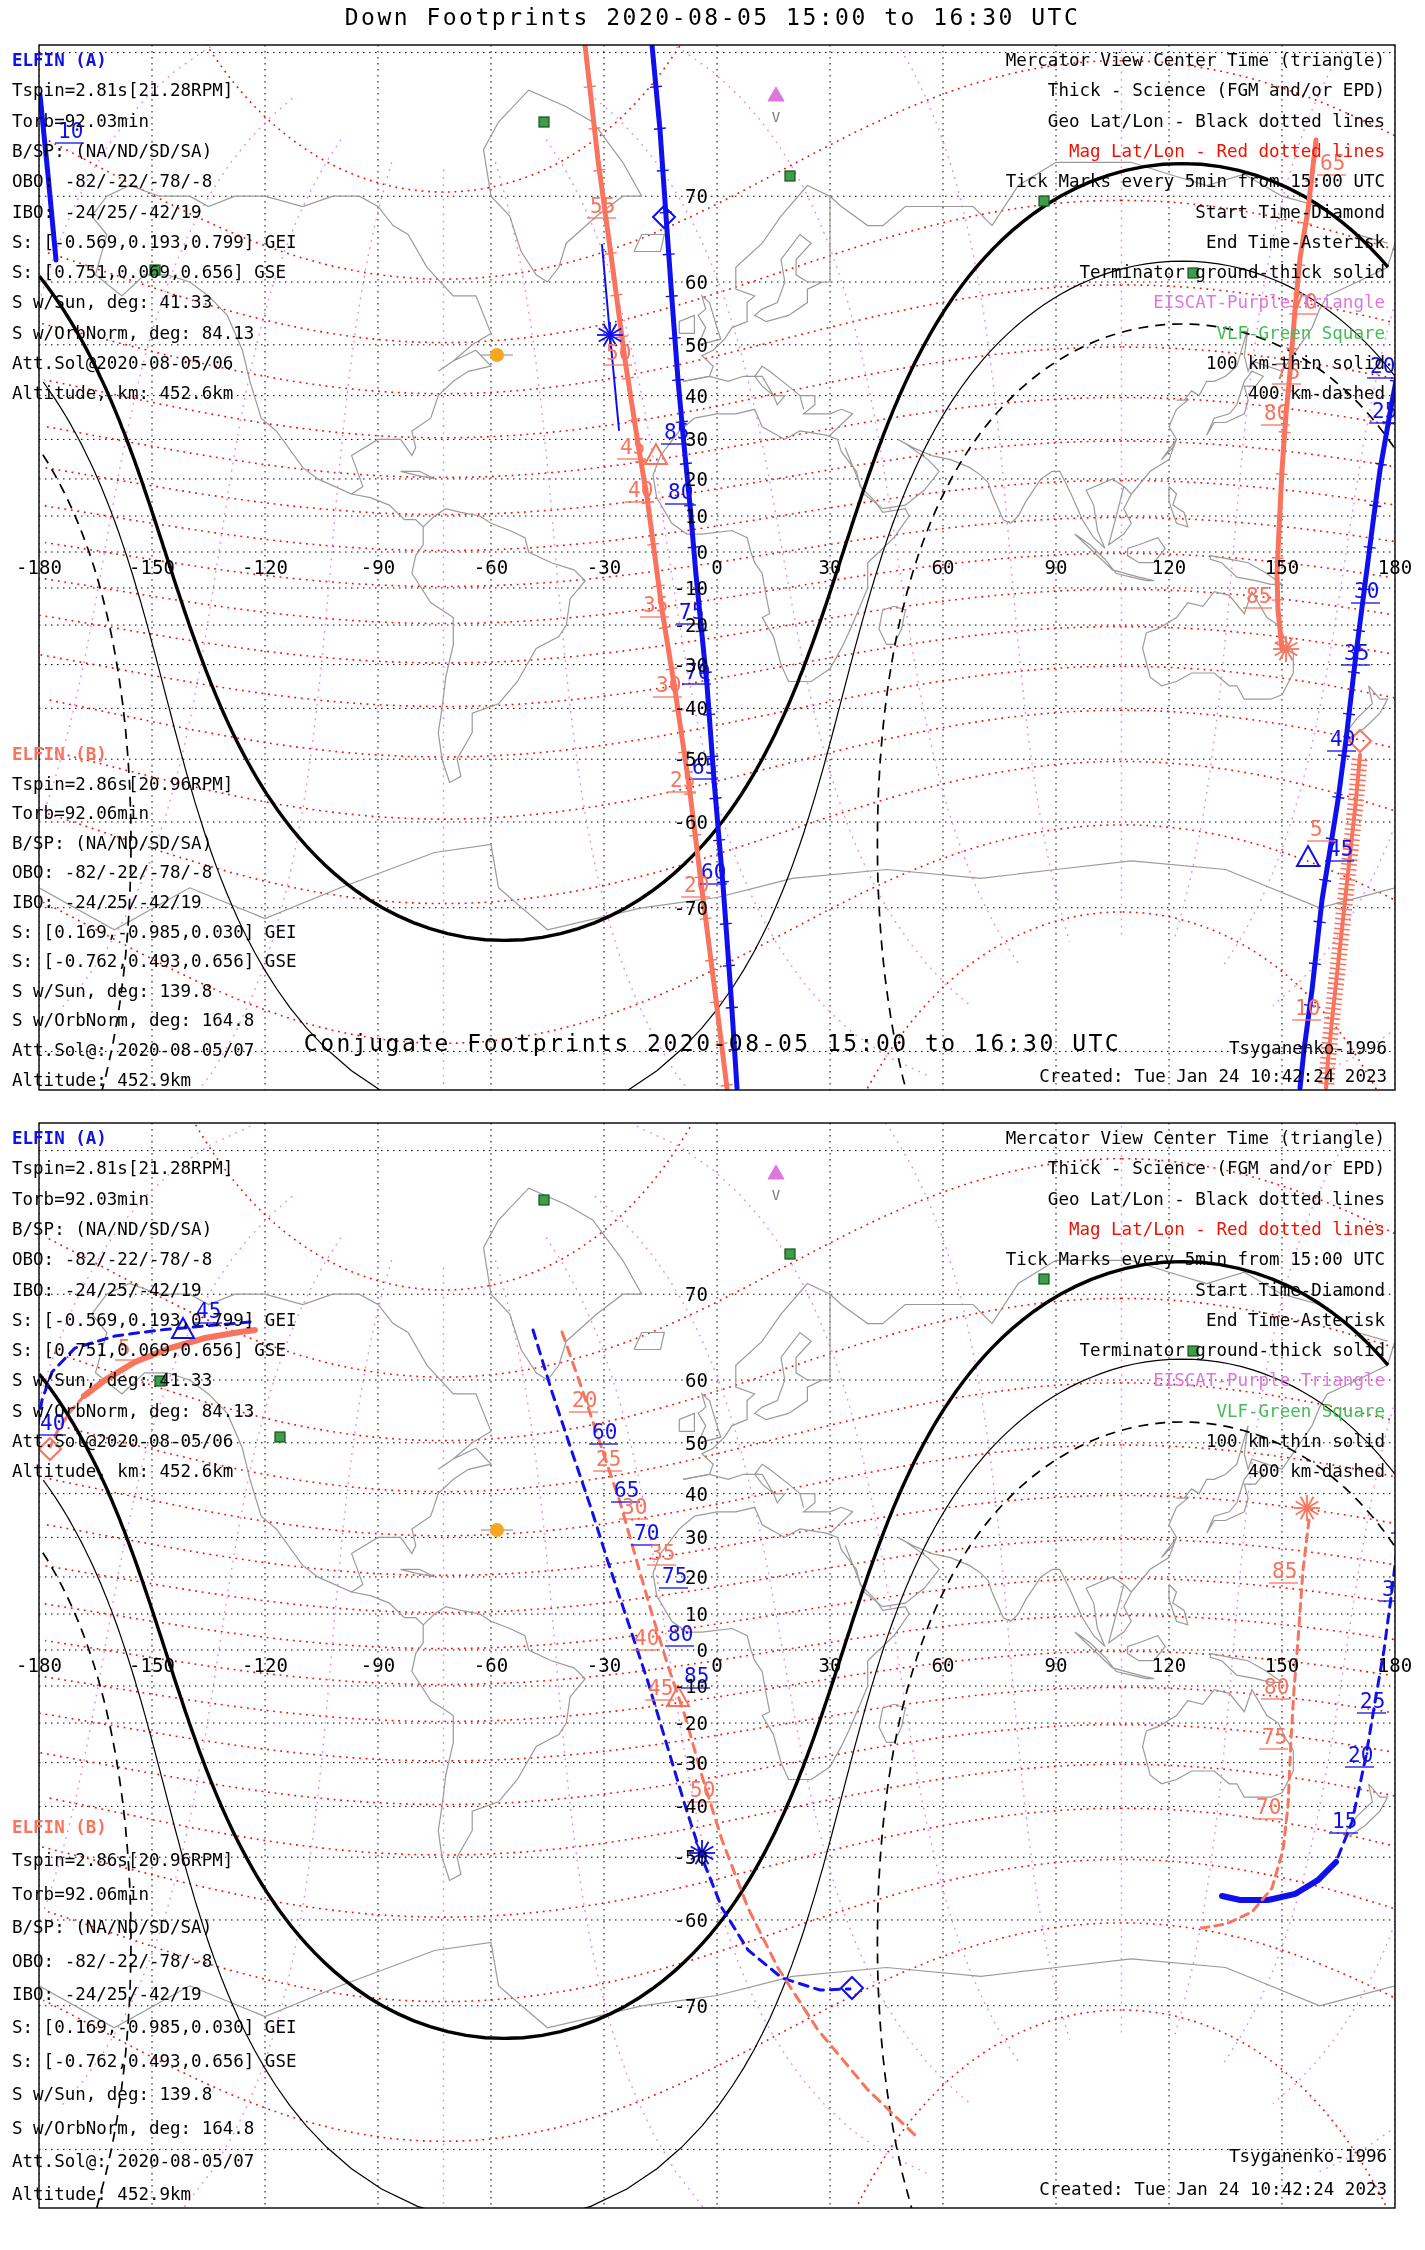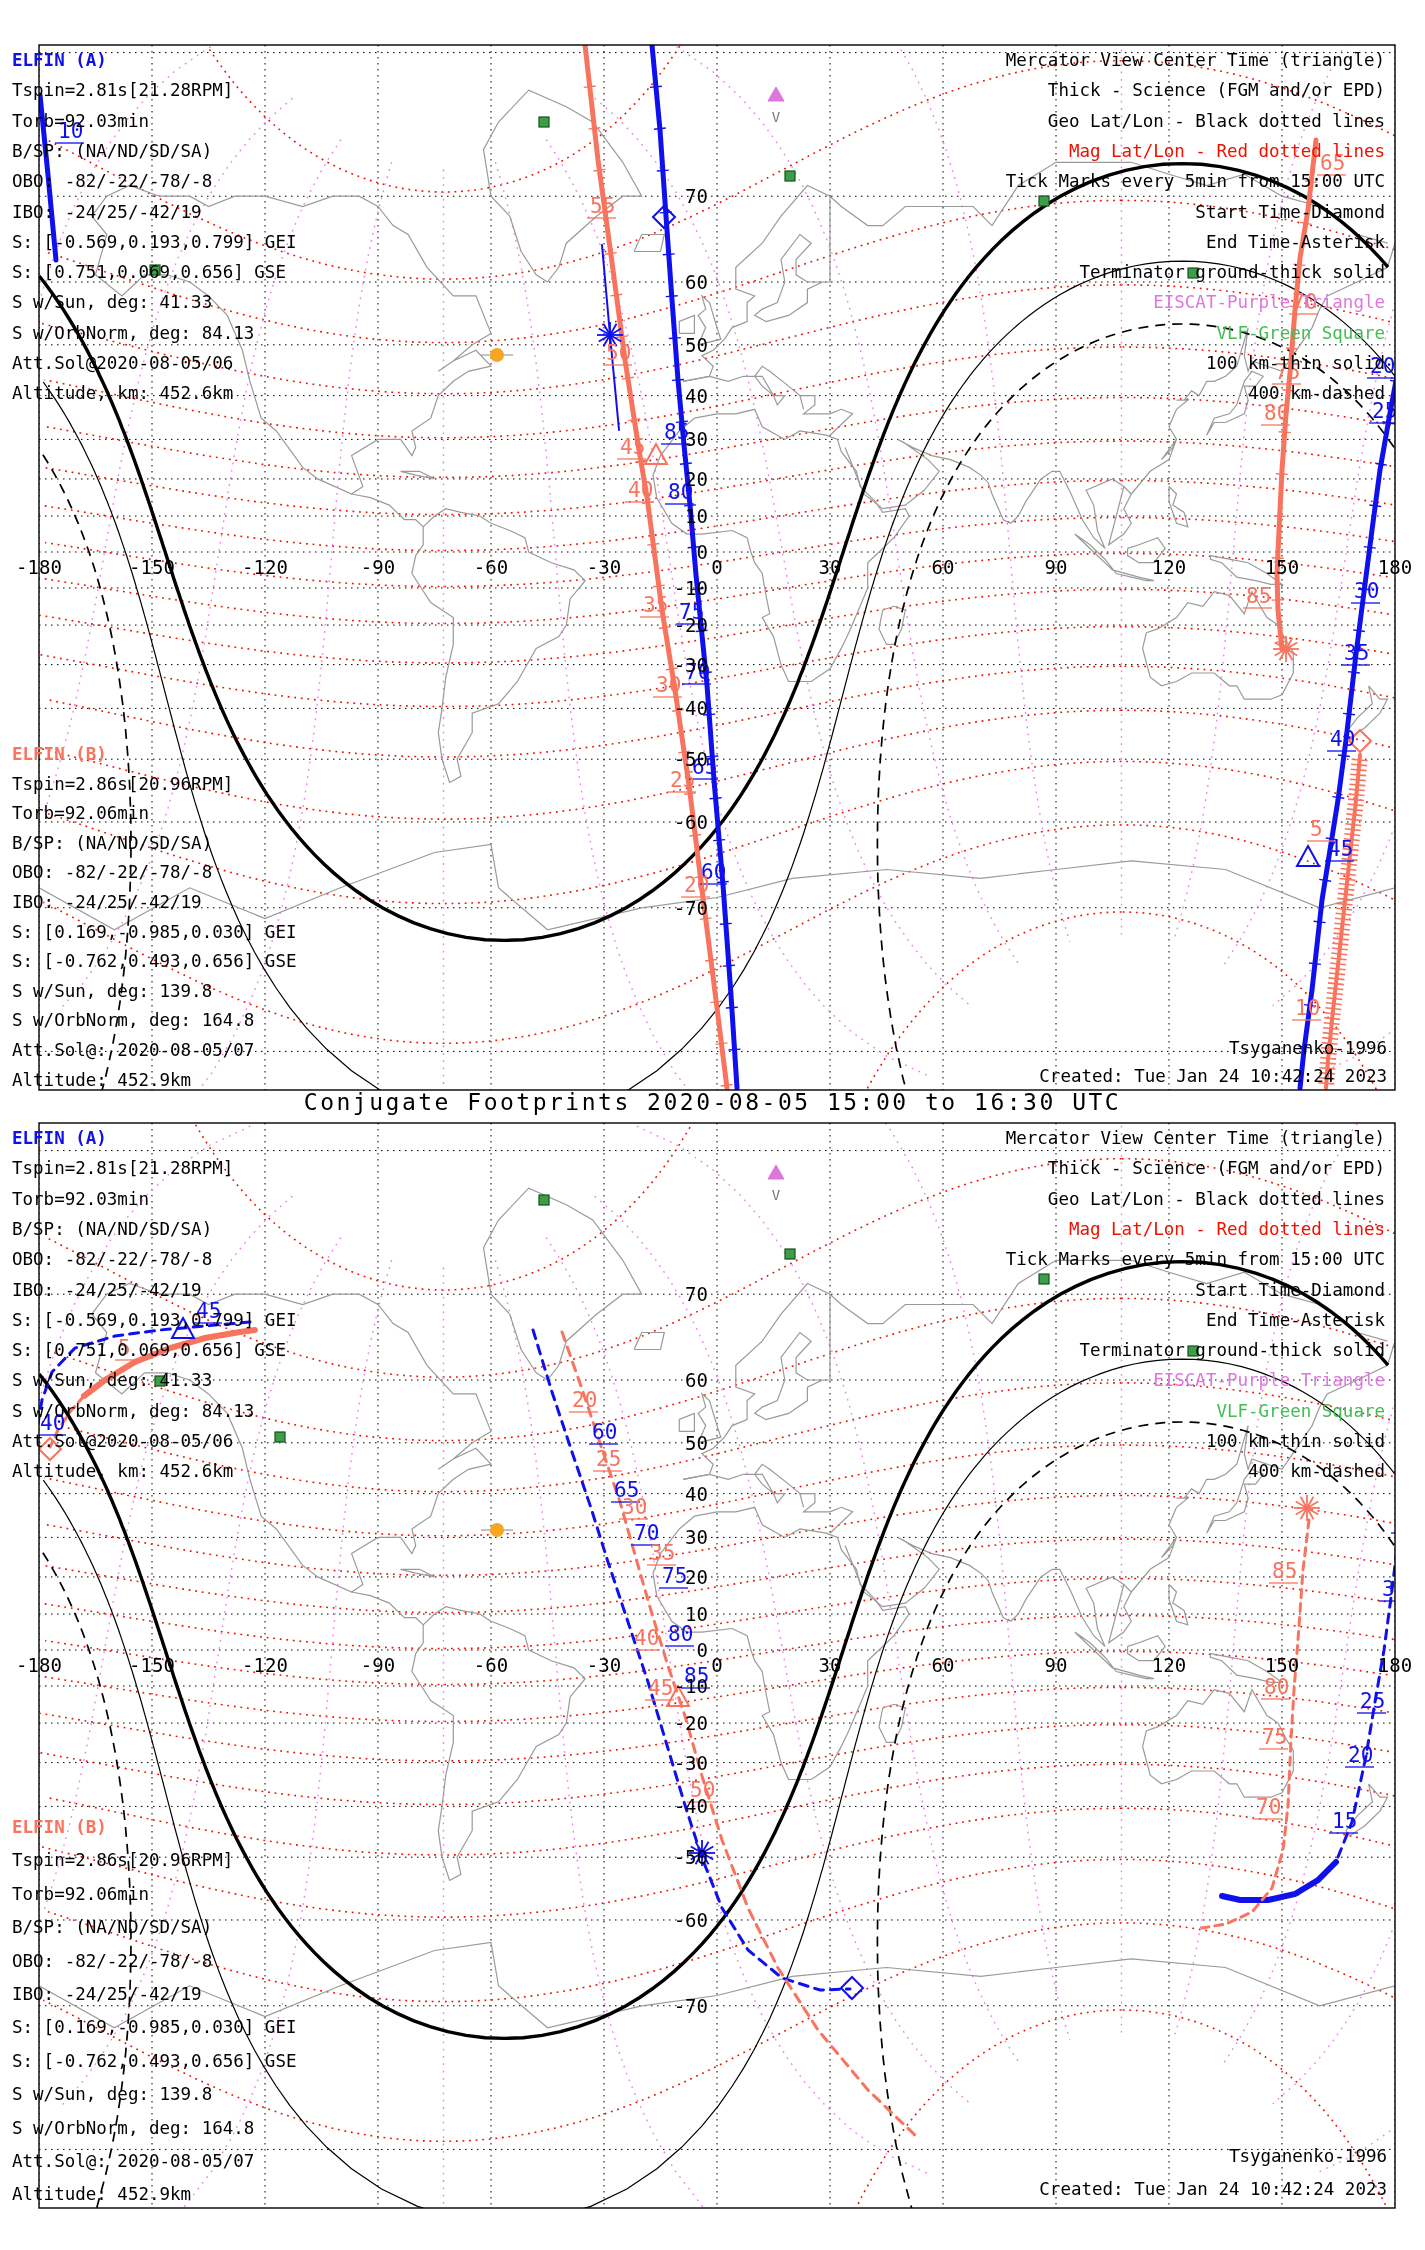--- a/index.html
+++ b/index.html
@@ -618,21 +618,22 @@
         <text x="708" y="1730.0575934685123" text-anchor="end">-20</text>
         <text x="708" y="1769.6077595884813" text-anchor="end">-30</text>
         <text x="708" y="1813.396478673655" text-anchor="end">-40</text>
         <text x="708" y="1864.1900536800194" text-anchor="end">-50</text>
         <text x="708" y="1926.9763688695875" text-anchor="end">-60</text>
         <text x="708" y="2012.7601083471234" text-anchor="end">-70</text>
       </g>
       <rect x="39" y="1123" width="1356" height="1085" fill="none" stroke="#000" stroke-width="1.4"></rect>
     </svg>
 
-  <div class="t title" style="top:1089px">Conjugate Footprints 2020-08-05 15:00 to 16:30 UTC</div>
+  <div class="t title" style="top:4px">Down Footprints 2020-08-05 15:00 to 16:30 UTC</div>
+  <div class="t title" style="top:1030px">Conjugate Footprints 2020-08-05 15:00 to 16:30 UTC</div>
 
   <div id="legends">
       <div class="t leg" style="top: 50px; left: 12px; color: rgb(16, 16, 238); font-weight: bold;">ELFIN (A)</div>
       <div class="t leg" style="top: 80.3px; left: 12px; color: rgb(0, 0, 0);">Tspin=2.81s[21.28RPM]</div>
       <div class="t leg" style="top: 110.6px; left: 12px; color: rgb(0, 0, 0);">Torb=92.03min</div>
       <div class="t leg" style="top: 140.9px; left: 12px; color: rgb(0, 0, 0);">B/SP: (NA/ND/SD/SA)</div>
       <div class="t leg" style="top: 171.2px; left: 12px; color: rgb(0, 0, 0);">OBO: -82/-22/-78/-8</div>
       <div class="t leg" style="top: 201.5px; left: 12px; color: rgb(0, 0, 0);">IBO: -24/25/-42/19</div>
       <div class="t leg" style="top: 231.8px; left: 12px; color: rgb(0, 0, 0);">S: [-0.569,0.193,0.799] GEI</div>
       <div class="t leg" style="top: 262.1px; left: 12px; color: rgb(0, 0, 0);">S: [0.751,0.069,0.656] GSE</div>

